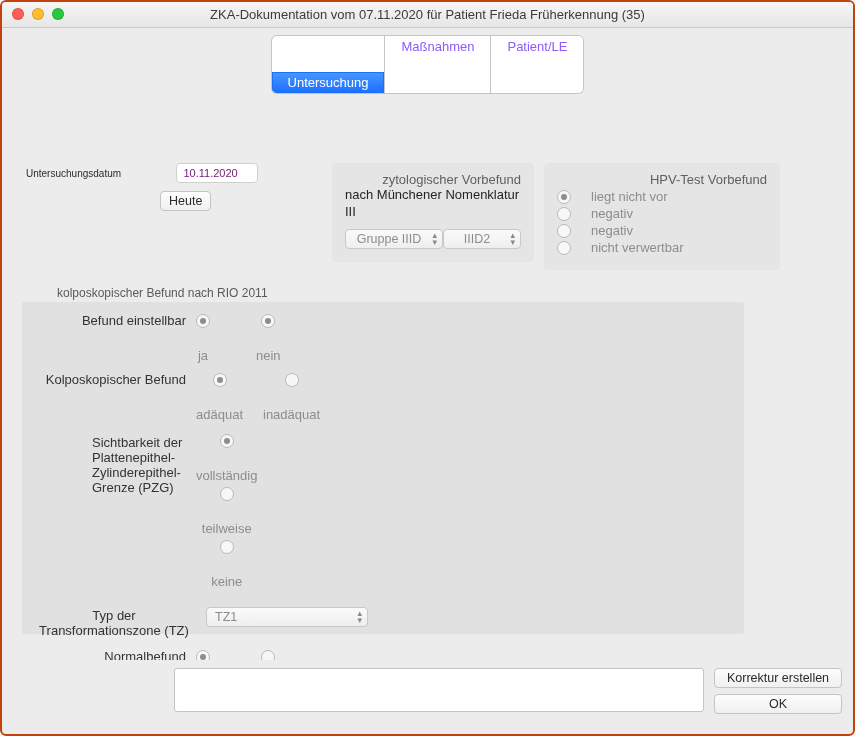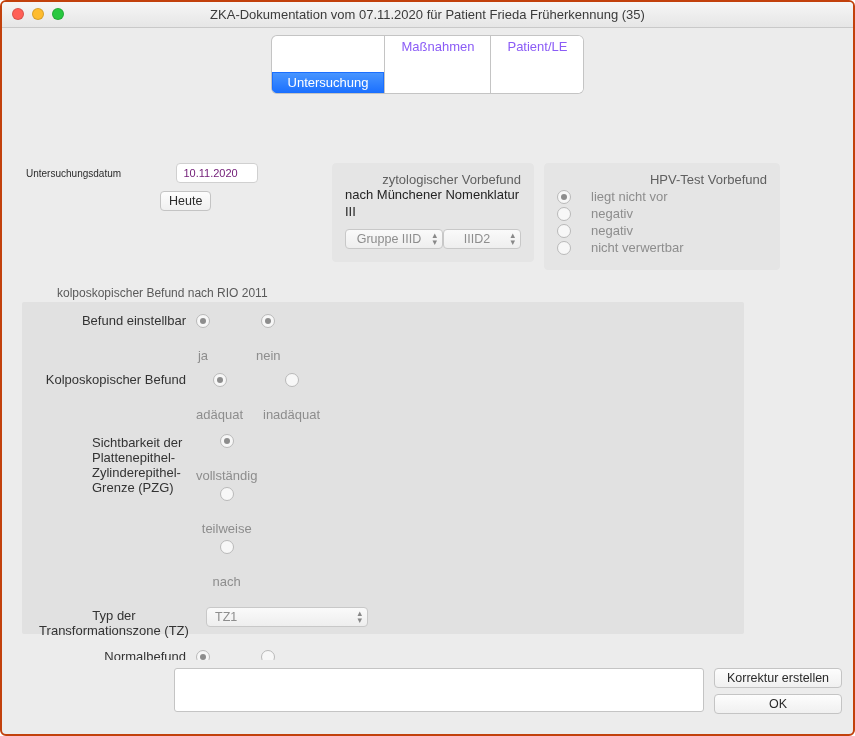--- a/index.html
+++ b/index.html
@@ -153,21 +153,21 @@
             <div class="radio">
                 <span class="rcirc sel"></span>
                 <span>vollständig</span>
               </div>
             <div class="radio">
                 <span class="rcirc"></span>
                 <span>teilweise</span>
               </div>
             <div class="radio">
                 <span class="rcirc"></span>
-                <span>nach</span>
+                <span>keine</span>
               </div>
           </div>
         </div>
 
         <div class="riorow" style="margin-top:14px;">
           <div class="rlabel" style="text-align:center; padding-left:0; width:174px;">Typ der Transformationszone (TZ)</div>
           <div class="macselect tzsel">
             <span>TZ1</span>
             <span class="chev">▴<br>▾</span>
           </div>

